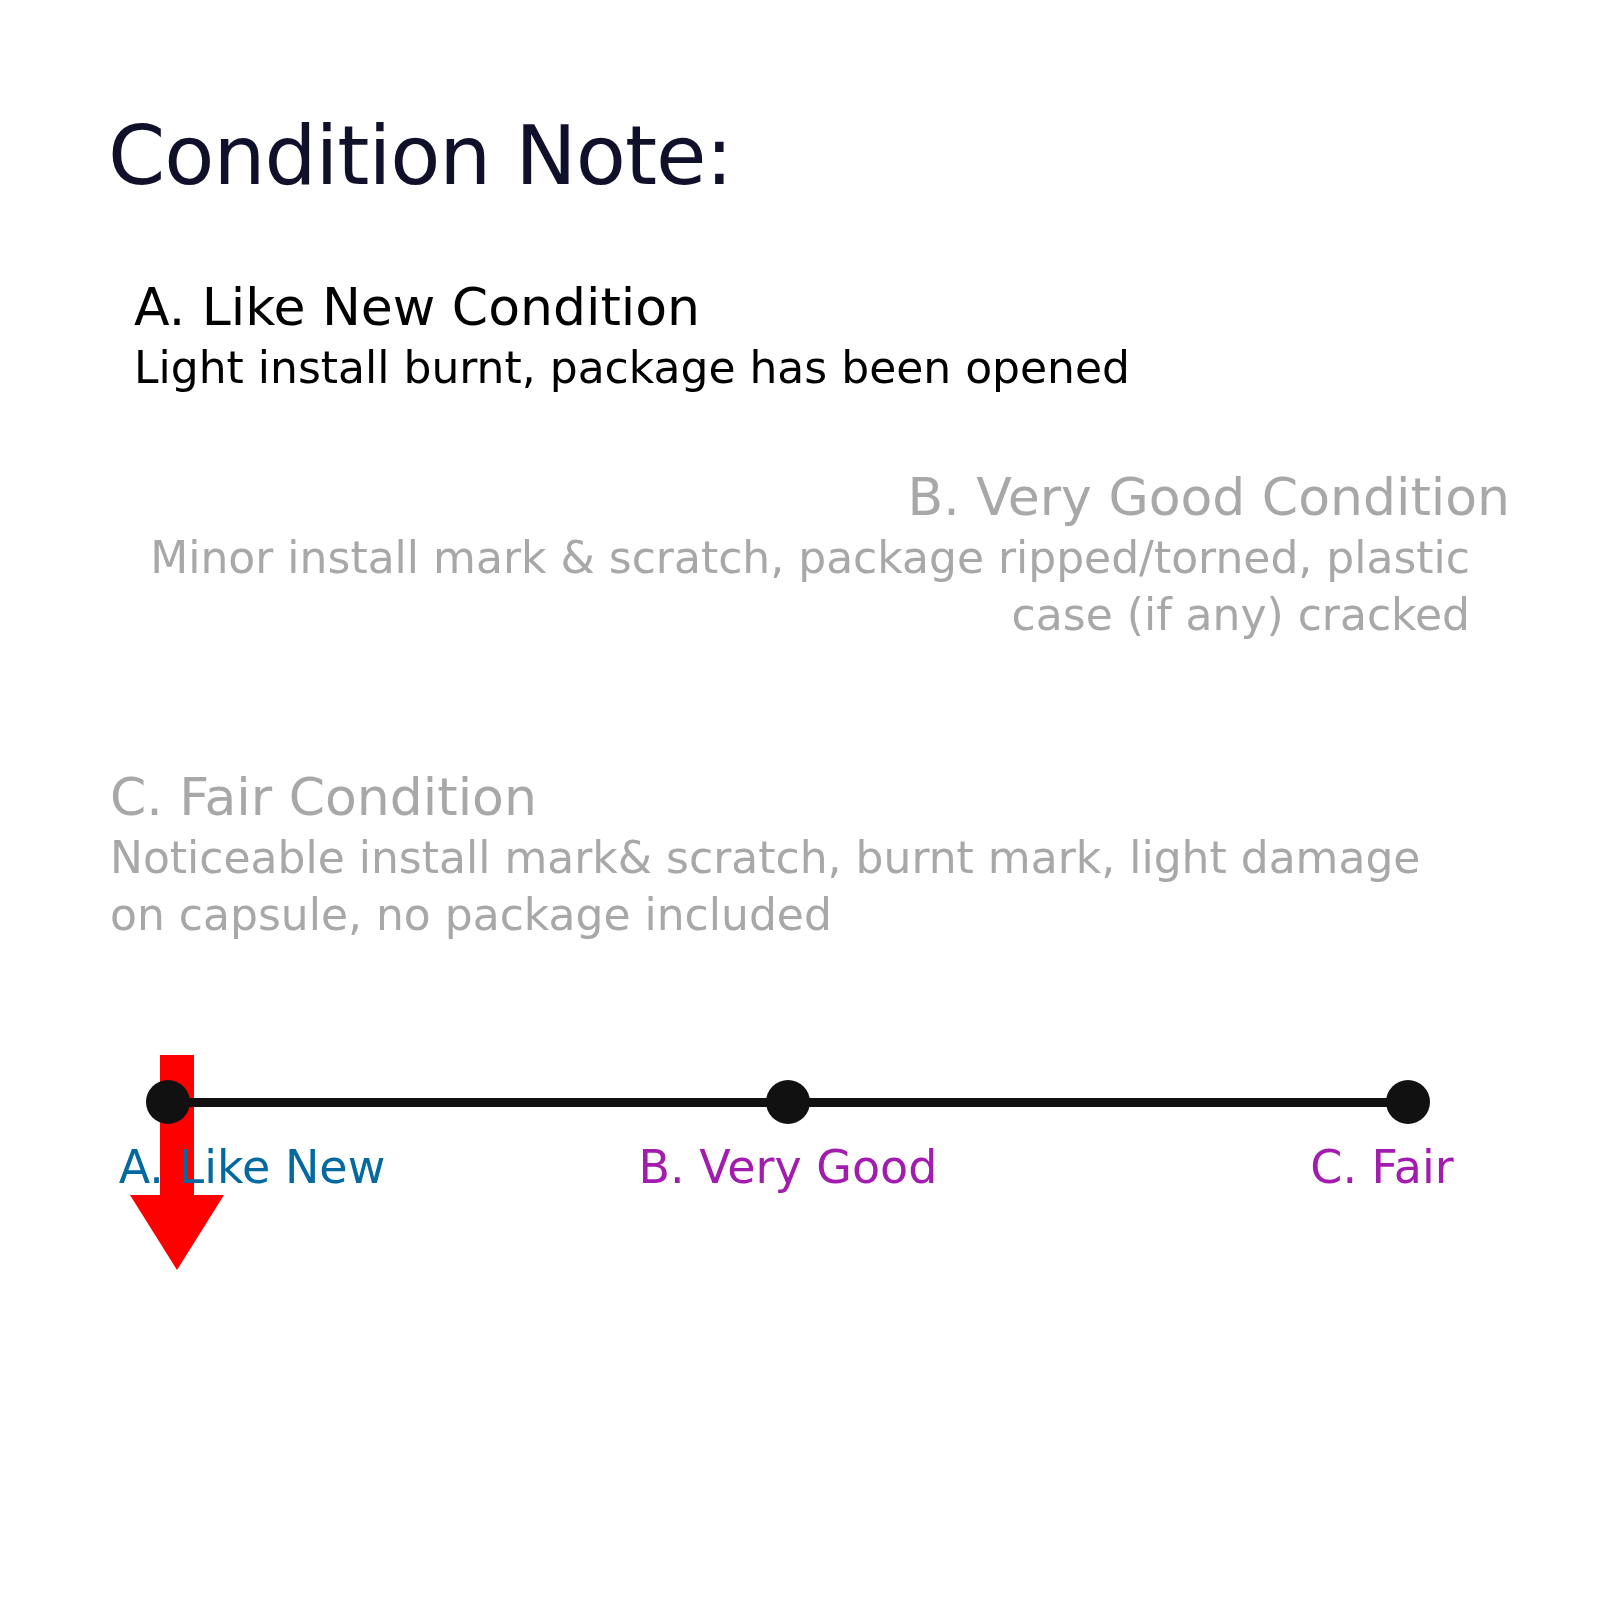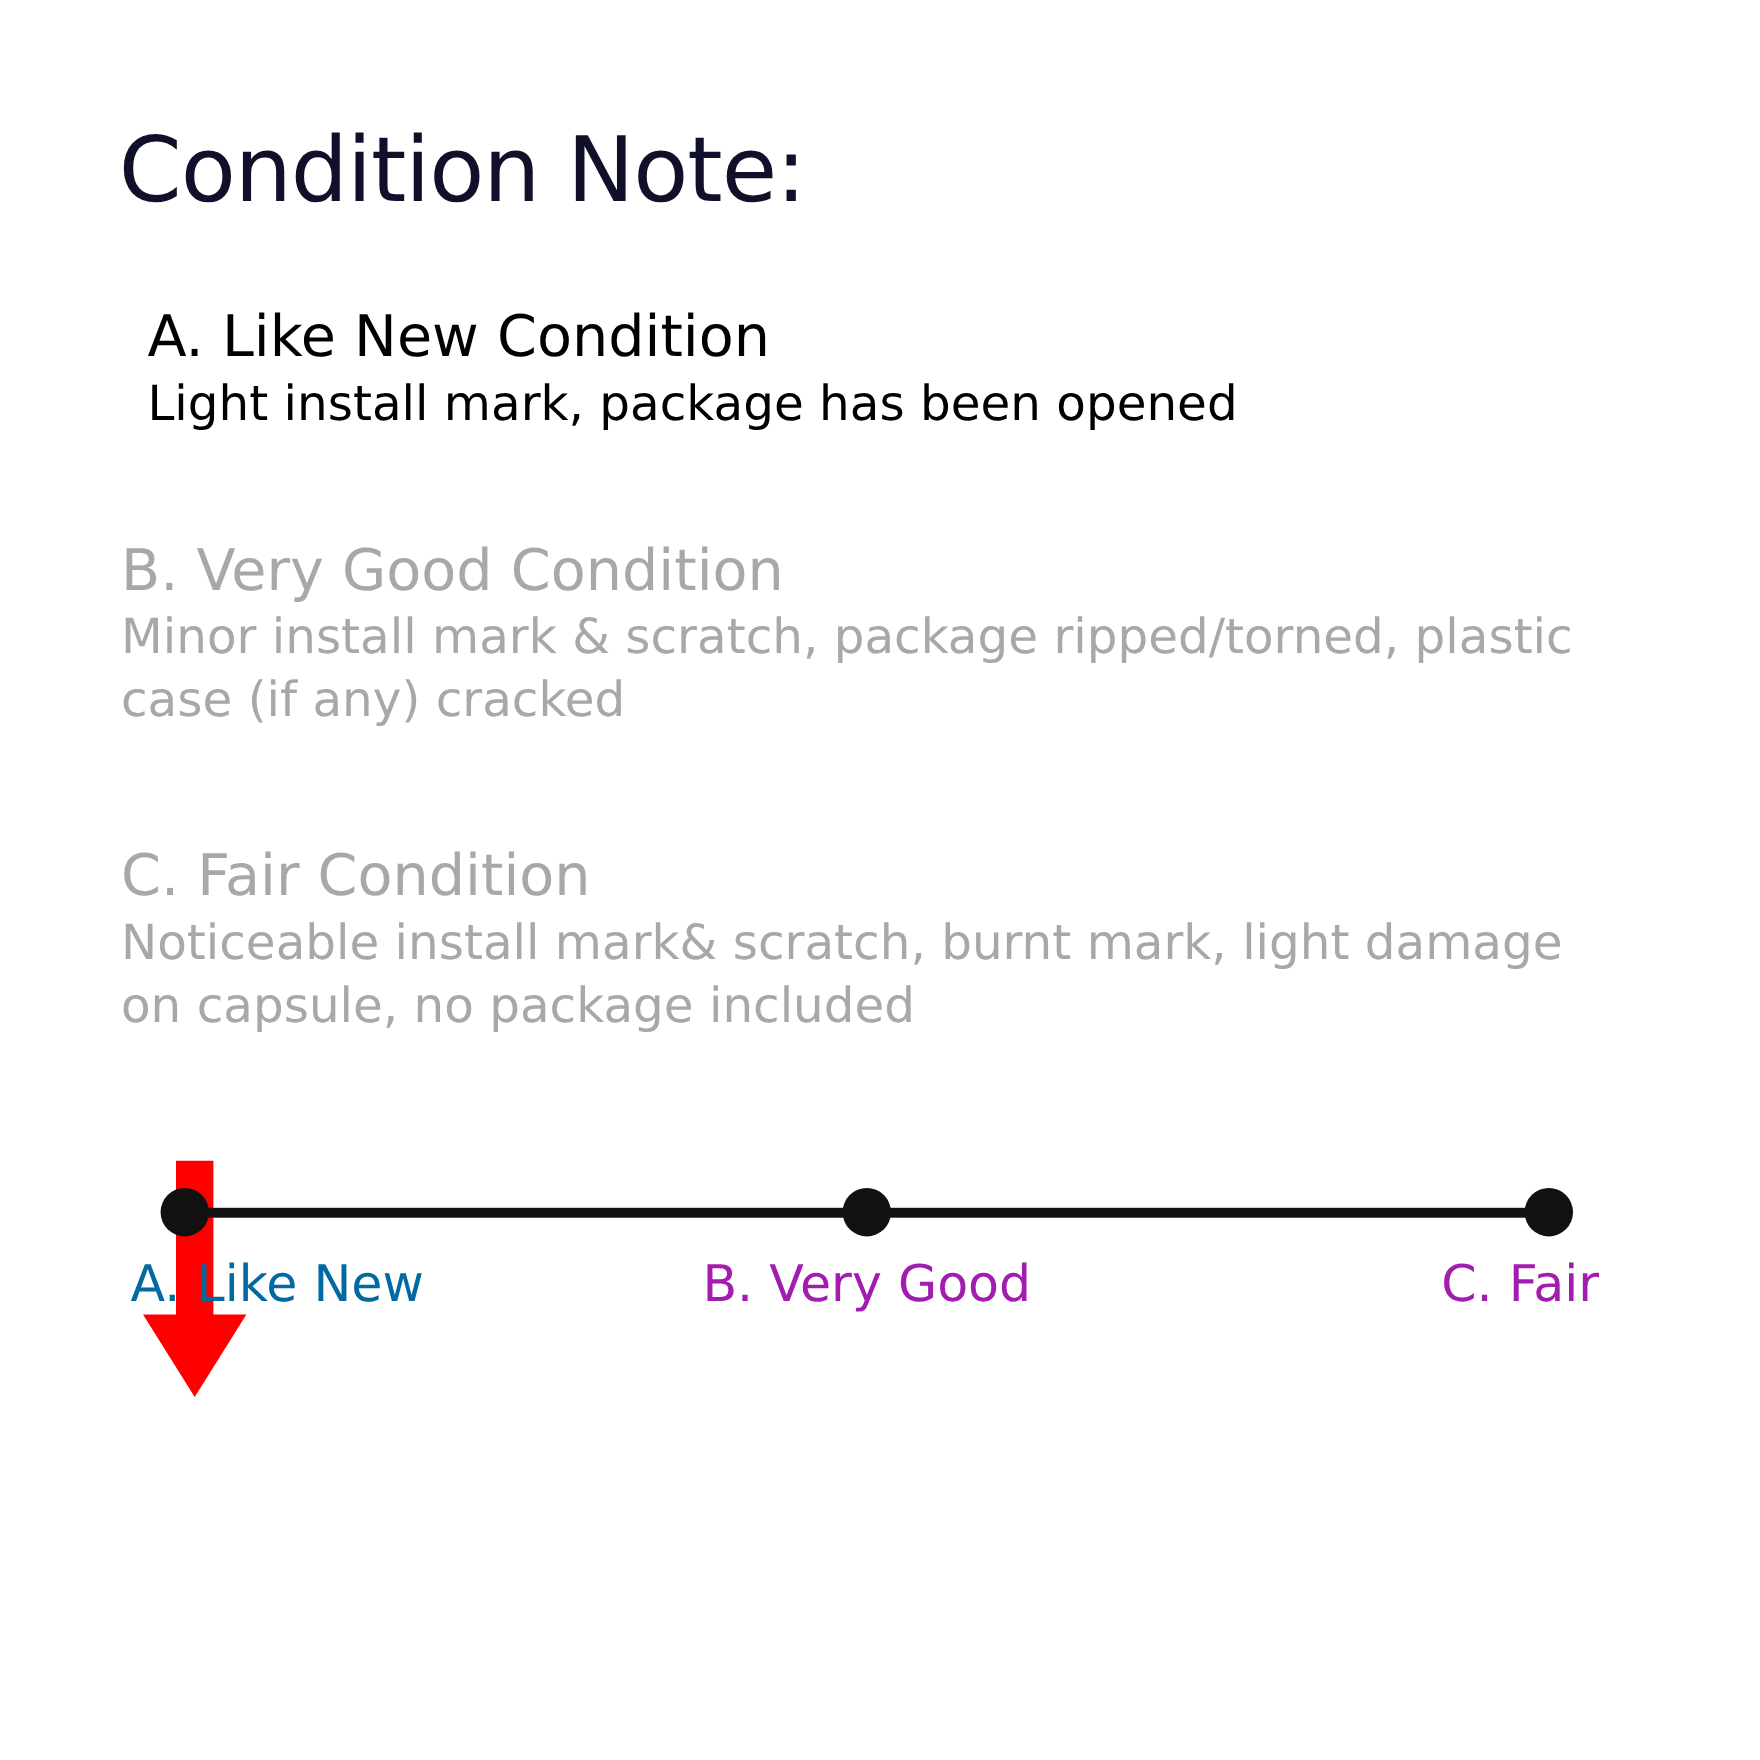--- a/index.html
+++ b/index.html
@@ -32,21 +32,21 @@
     font-family: "DejaVu Sans", sans-serif;
     white-space: nowrap;
   }
 
   .block {
     position: absolute;
     left: 110px;
     width: 1400px;
   }
   .block-a { top: 278px; margin-left: 24px; }
-  .block-b { top: 490px; }
+  .block-b { top: 468px; text-align: right; }
   .block-c { top: 768px; }
 
   .heading {
     font-size: 52px;
     line-height: 1.12;
     font-weight: 400;
     letter-spacing: 0px;
     white-space: nowrap;
   }
   .desc {
@@ -109,21 +109,21 @@
 </style>
 </head>
 <body>
 
 <div class="page">
 
   <div class="title">Condition Note:</div>
 
   <div class="block block-a active">
     <div class="heading">A. Like New Condition</div>
-    <div class="desc">Light install mark, package has been opened</div>
+    <div class="desc">Light install burnt, package has been opened</div>
   </div>
 
   <div class="block block-b muted">
     <div class="heading">B. Very Good Condition</div>
     <div class="desc">Minor install mark &amp; scratch, package ripped/torned, plastic case (if any) cracked</div>
   </div>
 
   <div class="block block-c muted">
     <div class="heading">C. Fair Condition</div>
     <div class="desc">Noticeable install mark&amp; scratch, burnt mark, light damage on capsule, no package included</div>

